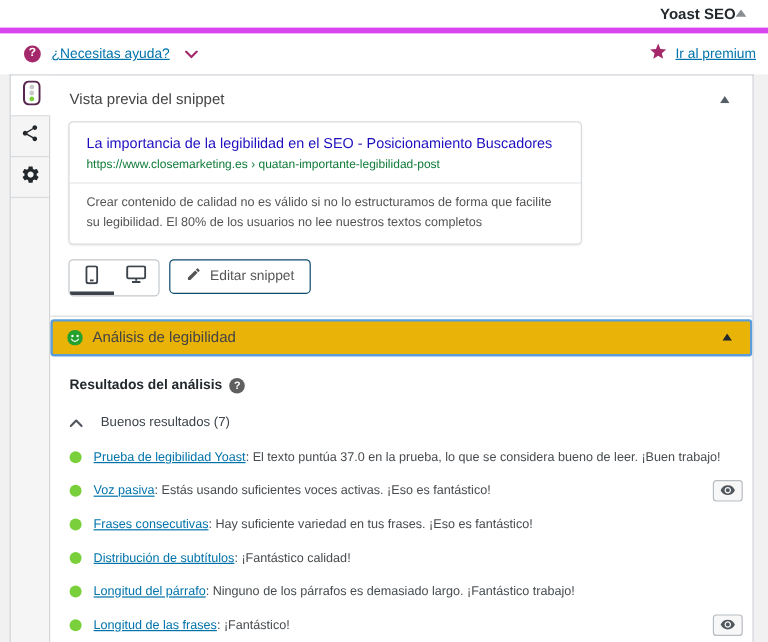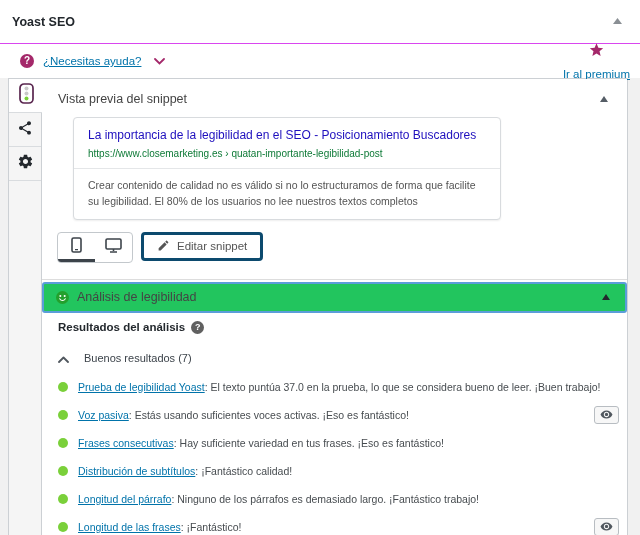--- a/index.html
+++ b/index.html
@@ -6,86 +6,87 @@
   html,body { width:640px; }
   body {
     font-family:"Liberation Sans", sans-serif;
     background:#f1f1f1;
     color:#32373c;
     width:640px; height:535px; overflow:hidden;
     position:relative;
   }
   
   .titlebar {
-    background:#fff; border-bottom:1px solid #d946ef;
-    height:44px; display:flex; align-items:center;
+    background:#fff; border-bottom:5px solid #d946ef;
+    height:28px; display:flex; align-items:center;
     padding:0 18px 0 12px;
+    text-align:right;
   }
   .titlebar .title { font-size:12.5px; font-weight:bold; color:#23282d; flex:1; }
   .tri { width:9px; height:7px; display:inline-block; }
   .tri svg { display:block; }
   
   .helpbar {
     background:#fff; height:34px; display:flex; align-items:center;
     padding:0 10px 0 20px; gap:9px;
   }
   .qbadge {
     width:14px; height:14px; border-radius:50%; background:var(--accent,#a4286a);
     color:#fff; font-size:10px; font-weight:bold; display:inline-flex;
     align-items:center; justify-content:center; line-height:1;
   }
   a.bluelink { color:var(--link,#0073aa); font-size:11.5px; text-decoration:underline; cursor:pointer; }
   .helpbar .chev { margin-left:4px; display:inline-flex; }
-  .helpbar .right { margin-left:auto; display:flex; align-items:center; gap:6px;flex-direction:column; }
+  .helpbar .right { margin-left:auto; display:flex; align-items:center; gap:6px; }
   
   .panel {
     margin:0 12px 0 8px; background:#fff;
     border:1px solid #ccd0d4; border-bottom:none;
     display:flex; height:475px; overflow:hidden;
   }
   .tabs { width:33px; background:#f5f5f5; border-right:1px solid #ccd0d4; }
   .tab {
     height:34px; display:flex; align-items:center; justify-content:center;
     border-bottom:1px solid #d9dcdf; cursor:pointer;
   }
   .tab.active { background:#fff; width:34px; margin-right:-1px; }
   .content { flex:1; min-width:0; background:#fff; }
   
   .sec1 { padding:0 14px; border-bottom:1px solid #ddd; }
   .sec-header { display:flex; align-items:center; padding:13px 4px 11px 2px;gap:41px; }
   .sec-header .label { font-size:12.5px; color:#444; flex:1; }
   .snippet-box {
     width:428px; border:1px solid #d8dbde; border-radius:4px;
-    box-shadow:0 1px 2px rgba(0,0,0,.07); background:#fff; margin-left:17px;
+    box-shadow:0 1px 2px rgba(0,0,0,.07); background:#fff; margin-left:1px;
   }
   .snippet-top { padding:10px 14px 9px; border-bottom:1px solid #e4e6e8; }
   .snippet-title {
     font-size:12px; color:var(--sniptitle,#1e0fbe); white-space:nowrap; cursor:pointer;
   }
   .snippet-url { font-size:10px; color:var(--snipurl,#0e7a37); margin-top:6px; white-space:nowrap; }
   .snippet-desc { padding:8px 14px 9px; font-size:10.5px; line-height:1.55; color:#545454; }
   .controls { display:flex; gap:8px; margin:12px 0 16px 1px; }
   .devgroup { border:1px solid #c3c8cc; border-radius:4px; overflow:hidden; display:flex; background:#fff; }
   .devbtn { width:37px; height:29px; display:flex; align-items:center; justify-content:center; cursor:pointer; color:#3c434a; }
   .devbtn.active { box-shadow:inset 0 -3px 0 #3c434a; }
   .btn {
-    border:3px solid #0c4a6e; border-radius:4px; background:#fff; height:29px;
+    border:1px solid #0c4a6e; border-radius:4px; background:#fff; height:29px;
     display:inline-flex; align-items:center; gap:7px; padding:0 13px;
     font-size:11.5px; color:#555; font-family:inherit; cursor:pointer;
   }
   
   .sec2-header {
     margin:2px 0 0 0; border:2px solid var(--focus,#5b9dd9); border-radius:3px;
     padding:0 14px 0 12px; height:31px; display:flex; align-items:center; gap:8px;
-    background:#22c55e; cursor:pointer;
+    background:#eab308; cursor:pointer;
   }
   .sec2-header .label { font-size:12.5px; color:#444; flex:1; }
   .smiley { width:13px; height:13px; display:inline-flex; }
   .results { padding:0 8px 0 16px; }
-  .results-heading { display:flex; align-items:center; gap:6px; margin-top:8px; }
+  .results-heading { display:flex; align-items:center; gap:6px; margin-top:18px; }
   .results-heading .h { font-size:11.5px; font-weight:bold; color:#23282d; }
   .qbadge.gray { background:#606060; width:13px; height:13px; font-size:9px; }
   .group-row { display:flex; align-items:center; gap:15px; margin-top:15px; cursor:pointer; }
   .group-row .g { font-size:11px; color:#3c434a; }
   ul.rlist { list-style:none; margin:13px 0 14px 0; }
   ul.rlist li {
     position:relative; padding:0 40px 0 20px; margin:13px 0;
     font-size:10.5px; color:#474c50; white-space:nowrap; line-height:15px;
   }
   .dot {

